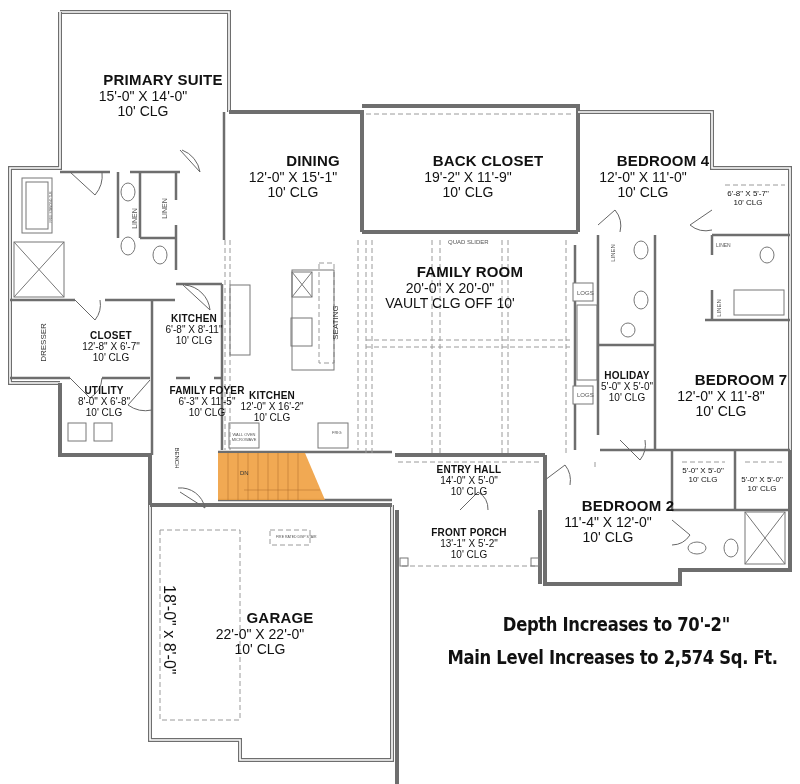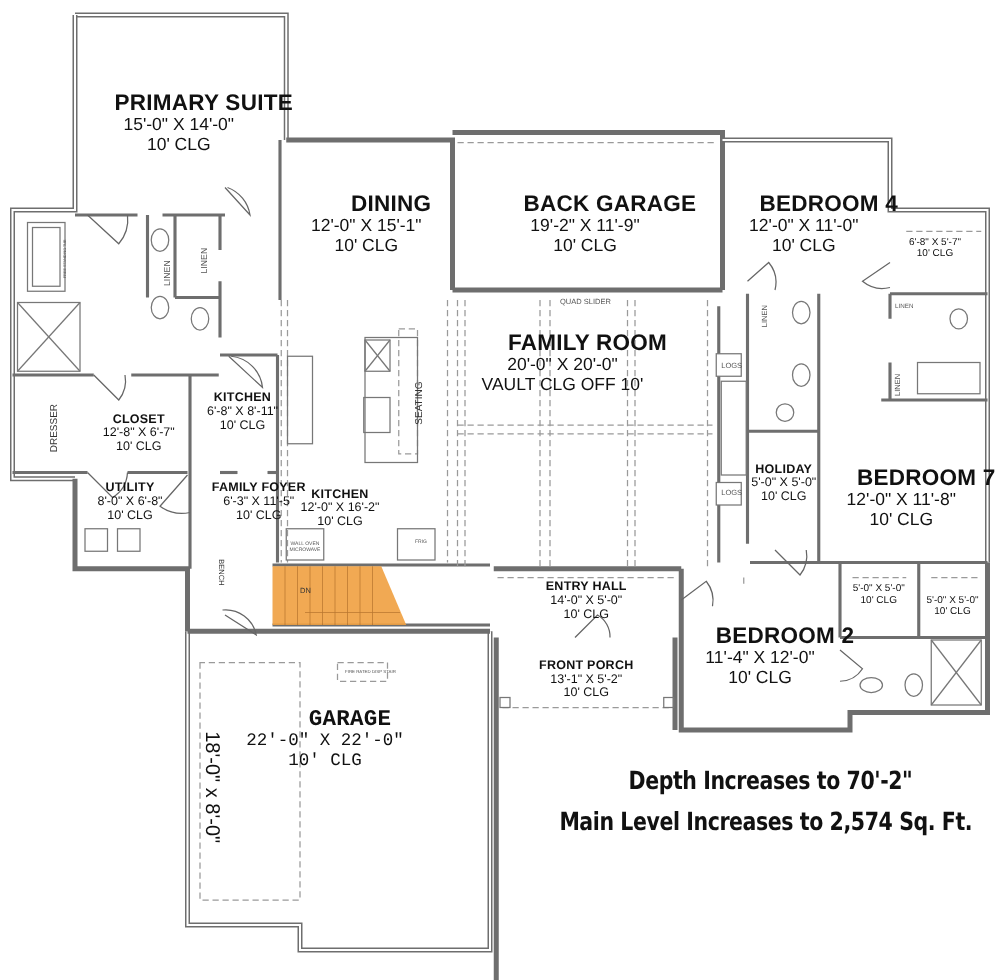--- a/index.html
+++ b/index.html
@@ -1,20 +1,20 @@
 <!DOCTYPE html>
 <html><head>
 <meta charset="utf-8">
 <style>
   html, body { margin:0; padding:0; background:#ffffff; }
   body { width:800px; height:784px; position:relative; overflow:hidden; font-family:"Liberation Sans", sans-serif; color:#111; }
   #plan { position:absolute; left:0; top:0; width:800px; height:784px; }
   .room-label { position:absolute; text-align:center; line-height:1.12; color:#111; transform:translateX(-50%); white-space:nowrap; }
   .room-label .t { font-weight:bold; letter-spacing:0.2px; }
-  .lg .t { font-size:18px;margin-left:40px; }
+  .lg .t { font-size:15px;margin-left:40px; }
   .lg .d { font-size:14px; }
   .md .t { font-size:10px; }
   .md .d { font-size:10px; }
   .sm .d { font-size:8px; }
   .tiny { position:absolute; font-size:5px; color:#555; white-space:nowrap; }
   .note { position:absolute; right:22px; font-family:"DejaVu Sans", sans-serif; font-size:20px; font-weight:bold; color:#111; text-align:right; letter-spacing:-0.4px; transform:scaleX(0.82); transform-origin:right center; white-space:nowrap; }
   .garage-door { position:absolute; left:146px; top:582px; font-size:16px; color:#111; transform:rotate(90deg); transform-origin:left top; white-space:nowrap; }
 </style>
 </head>
 <body>
@@ -202,21 +202,21 @@
   <div class="t">PRIMARY SUITE</div>
   <div class="d">15'-0" X 14'-0"</div>
   <div class="d">10' CLG</div>
 </div>
 <div class="room-label lg" style="left:293px; top:153px;">
   <div class="t">DINING</div>
   <div class="d">12'-0" X 15'-1"</div>
   <div class="d">10' CLG</div>
 </div>
 <div class="room-label lg" style="left:468px; top:153px;">
-  <div class="t">BACK GARAGE</div>
+  <div class="t">BACK CLOSET</div>
   <div class="d">19'-2" X 11'-9"</div>
   <div class="d">10' CLG</div>
 </div>
 <div class="room-label lg" style="left:643px; top:153px;">
   <div class="t">BEDROOM 4</div>
   <div class="d">12'-0" X 11'-0"</div>
   <div class="d">10' CLG</div>
 </div>
 <div class="room-label sm" style="left:748px; top:190px;">
   <div class="d">6'-8" X 5'-7"</div>
@@ -278,21 +278,21 @@
   <div class="d">10' CLG</div>
 </div>
 <div class="room-label sm" style="left:703px; top:467px;">
   <div class="d">5'-0" X 5'-0"</div>
   <div class="d">10' CLG</div>
 </div>
 <div class="room-label sm" style="left:762px; top:476px;">
   <div class="d">5'-0" X 5'-0"</div>
   <div class="d">10' CLG</div>
 </div>
-<div class="room-label lg" style="left:260px; top:566px;font-family:Liberation Mono, monospace;">
+<div class="room-label lg" style="left:260px; top:610px;">
   <div class="t">GARAGE</div>
   <div class="d">22'-0" X 22'-0"</div>
   <div class="d">10' CLG</div>
 </div>
 
 <div class="tiny" style="left:124px; top:215px; transform:rotate(-90deg); font-size:7px;">LINEN</div>
 <div class="tiny" style="left:154px; top:205px; transform:rotate(-90deg); font-size:7px;">LINEN</div>
 <div class="tiny" style="left:604px; top:250px; transform:rotate(-90deg); font-size:6px;">LINEN</div>
 <div class="tiny" style="left:716px; top:242px; font-size:5px;">LINEN</div>
 <div class="tiny" style="left:710px; top:305px; transform:rotate(-90deg); font-size:6px;">LINEN</div>

